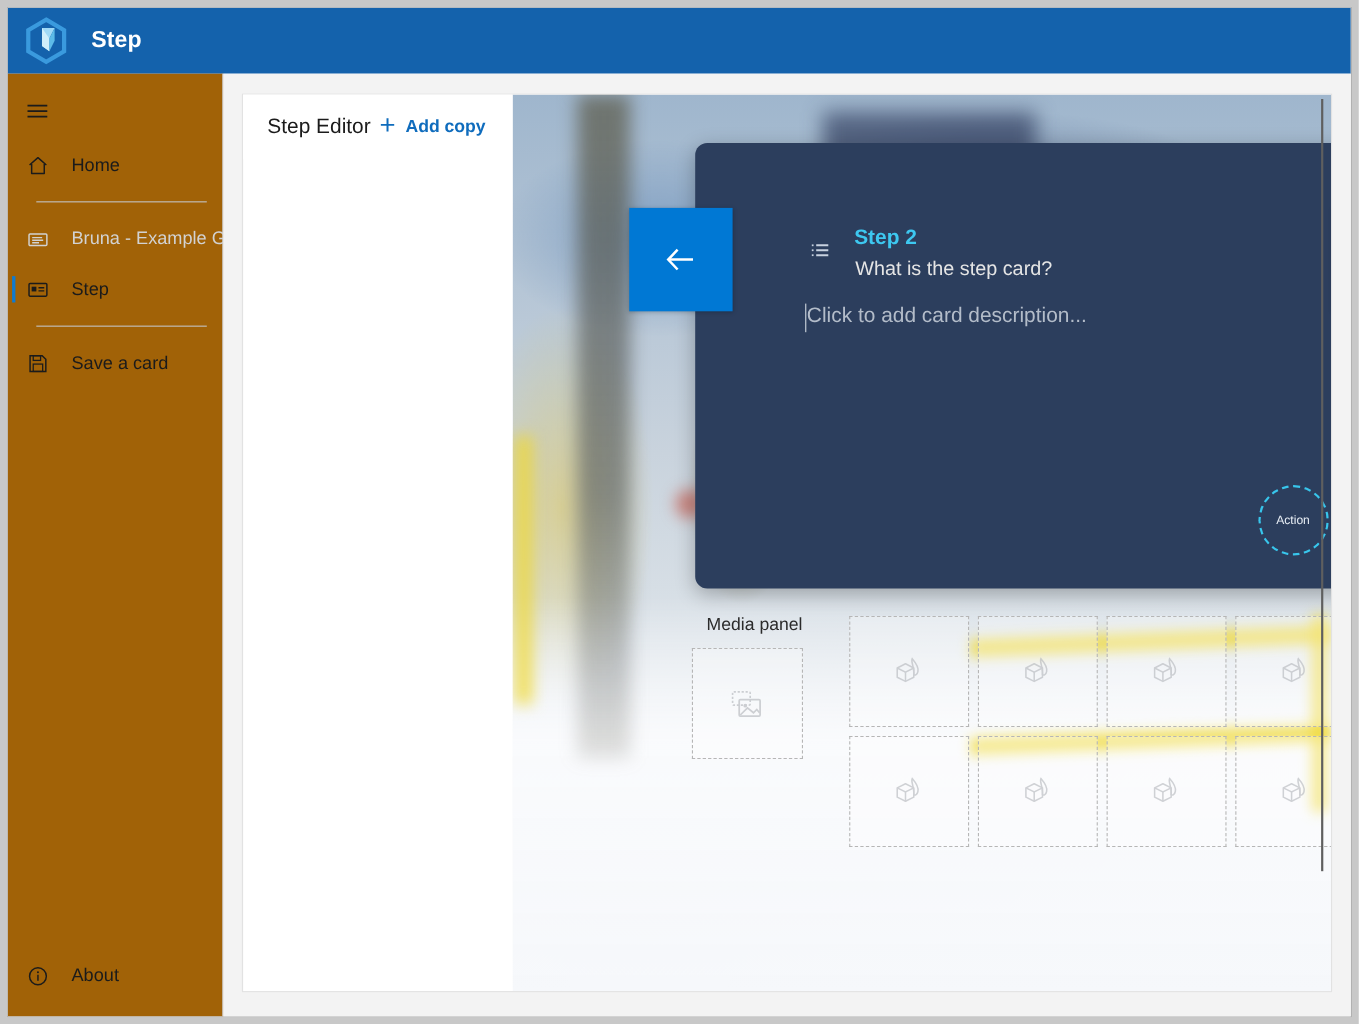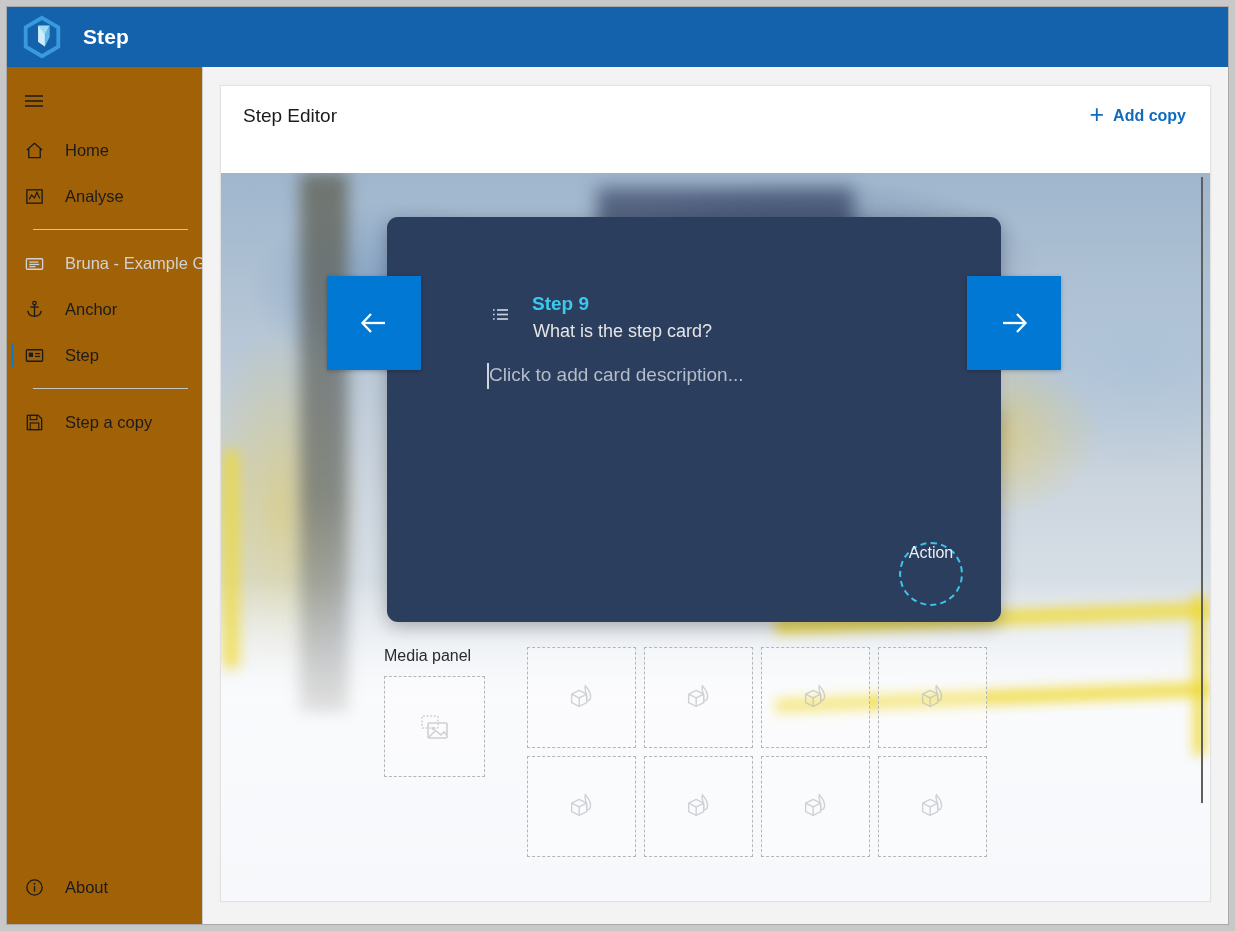--- a/index.html
+++ b/index.html
@@ -101,24 +101,22 @@
     padding: 18px 17px 22px 17px;
     display: flex;
     flex-direction: column;
     min-width: 0;
   }
   #editor-panel {
     flex: 1 1 auto;
     background: #ffffff;
     border: 1px solid #e2e2e2;
     display: flex;
-    flex-direction: column;
     min-height: 0;
     box-shadow: 0 0 2px rgba(0,0,0,.05);
-    gap: 28px;
   }
 
   
   #panel-header {
     height: 59px;
     flex: 0 0 auto;
     display: flex;
     align-items: center;
     padding: 0 16px 0 22px;
     background: #ffffff;
@@ -243,36 +241,37 @@
     position: absolute; left: 102px; top: 147px;
     color: #b3bcc9; font-size: 19px;
   }
   #text-caret {
     position: absolute; left: 100px; top: 146px;
     width: 1.5px; height: 26px;
     background: #cfd6df;
   }
   #action-button {
     position: absolute;
-    right: 38px; bottom: 16px;
+    right: 38px; bottom: 30px;
     width: 64px; height: 64px;
     border-radius: 50%;
     border: 2px dashed #38c6ec;
-    display: flex; justify-content: center;
-    color: #e8eef5; font-size: 16px;
+    display: flex; align-items: center; justify-content: center;
+    color: #e8eef5; font-size: 11px;
     cursor: pointer;
   }
 
   
   #assets-row {
     position: absolute;
     left: 163px; top: 474px;
     display: flex;
     align-items: flex-start;
     gap: 42px;
+    text-align: right;
   }
   .asset-group-label {
     font-size: 16px;
     color: #2b2b2b;
     margin-bottom: 11px;
   }
   .slot {
     border: 1px dashed #b6b6b6;
     display: flex; align-items: center; justify-content: center;
     background: rgba(255,255,255,.30);
@@ -336,57 +335,37 @@
 
       <div class="nav-row">
         <span class="nav-ico">
           <svg width="21" height="21" viewBox="0 0 22 22">
             <path d="M3 10.5 L11 3.5 L19 10.5 M5 9.5 V18.5 H17 V9.5" fill="none" stroke="#1b1b1b" stroke-width="1.4" stroke-linejoin="round"></path>
           </svg>
         </span>
         <span class="nav-label">Home</span>
       </div>
 
-      <div class="nav-row">
-        <span class="nav-ico">
-          <svg width="21" height="21" viewBox="0 0 22 22">
-            <rect x="3" y="4" width="16" height="14" fill="none" stroke="#1b1b1b" stroke-width="1.4"></rect>
-            <polyline points="5.5,14 8,9.5 11,12.5 13.5,6.5 16.5,13" fill="none" stroke="#1b1b1b" stroke-width="1.3"></polyline>
-          </svg>
-        </span>
-        <span class="nav-label">Analyse</span>
-      </div>
 
       <div class="divider"></div>
 
       <div class="nav-row disabled">
         <span class="nav-ico">
           <svg width="21" height="21" viewBox="0 0 22 22">
             <rect x="2.5" y="6" width="17" height="11" rx="1" fill="none" stroke="#d2d2d2" stroke-width="1.4"></rect>
             <g stroke="#d2d2d2" stroke-width="1.3">
               <line x1="5.5" y1="9.5" x2="15" y2="9.5"></line>
               <line x1="5.5" y1="12" x2="16" y2="12"></line>
               <line x1="5.5" y1="14.3" x2="12" y2="14.3"></line>
             </g>
           </svg>
         </span>
         <span class="nav-label">Bruna - Example Gui...</span>
       </div>
 
-      <div class="nav-row">
-        <span class="nav-ico">
-          <svg width="21" height="21" viewBox="0 0 22 22">
-            <circle cx="11" cy="4.3" r="1.8" fill="none" stroke="#1b1b1b" stroke-width="1.4"></circle>
-            <line x1="11" y1="6.1" x2="11" y2="18" stroke="#1b1b1b" stroke-width="1.4"></line>
-            <line x1="6.6" y1="8.4" x2="15.4" y2="8.4" stroke="#1b1b1b" stroke-width="1.4"></line>
-            <path d="M3.8 12.5 A7.4 7.4 0 0 0 18.2 12.5" fill="none" stroke="#1b1b1b" stroke-width="1.4"></path>
-          </svg>
-        </span>
-        <span class="nav-label">Anchor</span>
-      </div>
 
 
       <div class="nav-row selected">
         <span class="nav-ico">
           <svg width="21" height="21" viewBox="0 0 22 22">
             <rect x="2.5" y="5" width="17" height="12" rx="1" fill="none" stroke="#1b1b1b" stroke-width="1.4"></rect>
             <rect x="5" y="8" width="4.5" height="4.5" fill="#1b1b1b"></rect>
             <g stroke="#1b1b1b" stroke-width="1.3">
               <line x1="11.5" y1="9" x2="17" y2="9"></line>
               <line x1="11.5" y1="12" x2="17" y2="12"></line>
@@ -399,21 +378,21 @@
       <div class="divider"></div>
 
       <div class="nav-row">
         <span class="nav-ico">
           <svg width="21" height="21" viewBox="0 0 22 22">
             <path d="M3.5 3.5 H15 L18.5 7 V18.5 H3.5 Z" fill="none" stroke="#1b1b1b" stroke-width="1.4"></path>
             <rect x="6.5" y="3.5" width="7" height="4.5" fill="none" stroke="#1b1b1b" stroke-width="1.2"></rect>
             <rect x="6.5" y="11.5" width="9" height="7" fill="none" stroke="#1b1b1b" stroke-width="1.2"></rect>
           </svg>
         </span>
-        <span class="nav-label">Step a copy</span>
+        <span class="nav-label">Save a card</span>
       </div>
 
       <div id="sidebar-spacer"></div>
 
       <div id="about-row" class="nav-row">
         <span class="nav-ico">
           <svg width="21" height="21" viewBox="0 0 22 22">
             <circle cx="11" cy="11" r="8" fill="none" stroke="#1b1b1b" stroke-width="1.4"></circle>
             <circle cx="11" cy="7.1" r="0.95" fill="#1b1b1b"></circle>
             <line x1="11" y1="9.6" x2="11" y2="15.4" stroke="#1b1b1b" stroke-width="1.4"></line>
@@ -474,21 +453,21 @@
                   <line x1="6" y1="14" x2="17" y2="14"></line>
                 </g>
                 <g fill="#c8d2e0">
                   <rect x="2" y="4.2" width="1.6" height="1.6"></rect>
                   <rect x="2" y="8.7" width="1.6" height="1.6"></rect>
                   <rect x="2" y="13.2" width="1.6" height="1.6"></rect>
                 </g>
               </svg>
             </span>
 
-            <div id="card-step-number">Step 9</div>
+            <div id="card-step-number">Step 2</div>
             <div id="card-step-title">What is the step card?</div>
             <div id="text-caret"></div>
             <div id="card-description">Click to add card description...</div>
 
             <div id="action-button">
               <span>Action</span>
             </div>
           </div>
 
           <div id="assets-row">

